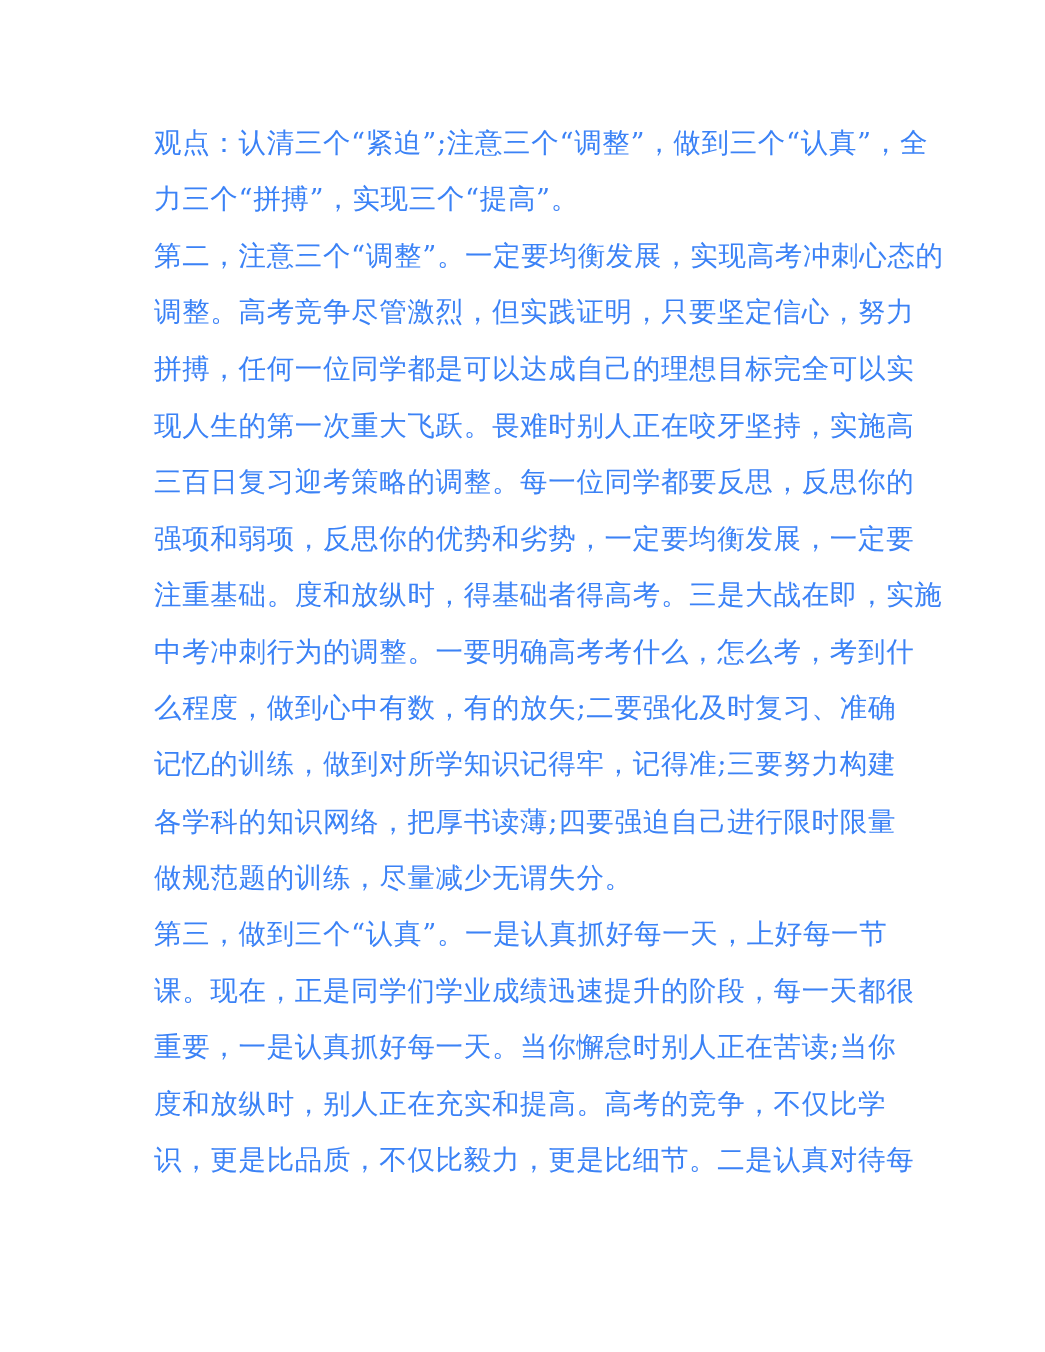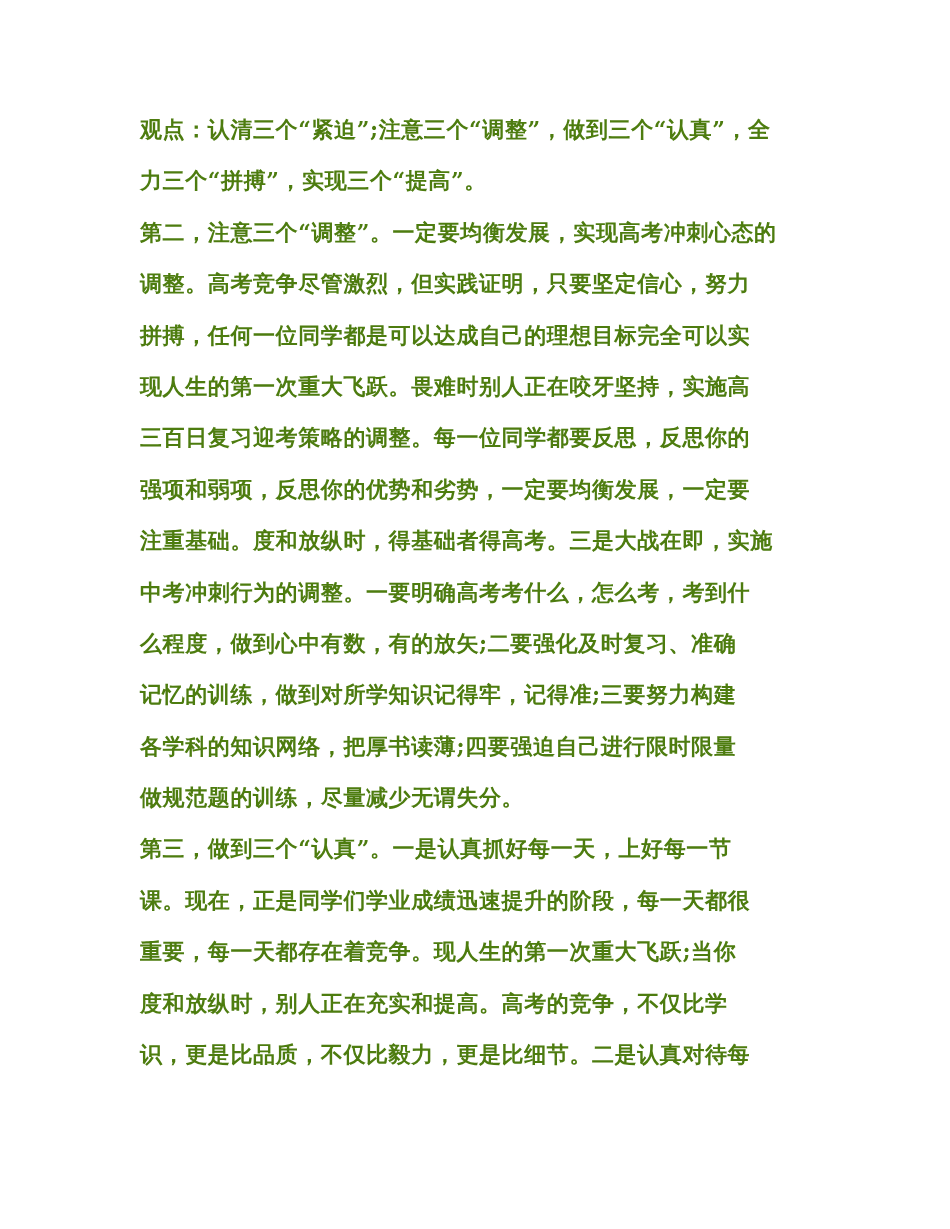--- a/index.html
+++ b/index.html
@@ -7,23 +7,22 @@
     .page {
       position: absolute; left: 0; top: 0; width: 950px; height: 1229px;
       background: #ffffff;
     }
     .lines {
       position: absolute; left: 140px; top: 104px; width: 680px;
     }
     .line {
       height: 51.4px; line-height: 51.4px;
       font-family: "DejaVu Serif", "Liberation Serif", serif;
-      font-size: 22px; color: #4d7c0f; white-space: nowrap;
+      font-size: 25px; color: #3b82f6; white-space: nowrap;
       letter-spacing: 0.6px;
-      font-weight: bold;
     }
   </style>
 </head>
 <body>
 
 <div class="page">
   <div class="lines">
     <div class="line">观点：认清三个“紧迫”;注意三个“调整”，做到三个“认真”，全</div>
     <div class="line">力三个“拼搏”，实现三个“提高”。</div>
     <div class="line">第二，注意三个“调整”。一定要均衡发展，实现高考冲刺心态的</div>
@@ -33,17 +32,17 @@
     <div class="line">三百日复习迎考策略的调整。每一位同学都要反思，反思你的</div>
     <div class="line">强项和弱项，反思你的优势和劣势，一定要均衡发展，一定要</div>
     <div class="line">注重基础。度和放纵时，得基础者得高考。三是大战在即，实施</div>
     <div class="line">中考冲刺行为的调整。一要明确高考考什么，怎么考，考到什</div>
     <div class="line">么程度，做到心中有数，有的放矢;二要强化及时复习、准确</div>
     <div class="line">记忆的训练，做到对所学知识记得牢，记得准;三要努力构建</div>
     <div class="line">各学科的知识网络，把厚书读薄;四要强迫自己进行限时限量</div>
     <div class="line">做规范题的训练，尽量减少无谓失分。</div>
     <div class="line">第三，做到三个“认真”。一是认真抓好每一天，上好每一节</div>
     <div class="line">课。现在，正是同学们学业成绩迅速提升的阶段，每一天都很</div>
-    <div class="line">重要，每一天都存在着竞争。现人生的第一次重大飞跃;当你</div>
+    <div class="line">重要，一是认真抓好每一天。当你懈怠时别人正在苦读;当你</div>
     <div class="line">度和放纵时，别人正在充实和提高。高考的竞争，不仅比学</div>
     <div class="line">识，更是比品质，不仅比毅力，更是比细节。二是认真对待每</div>
   </div>
 </div>
 
 </body></html>

